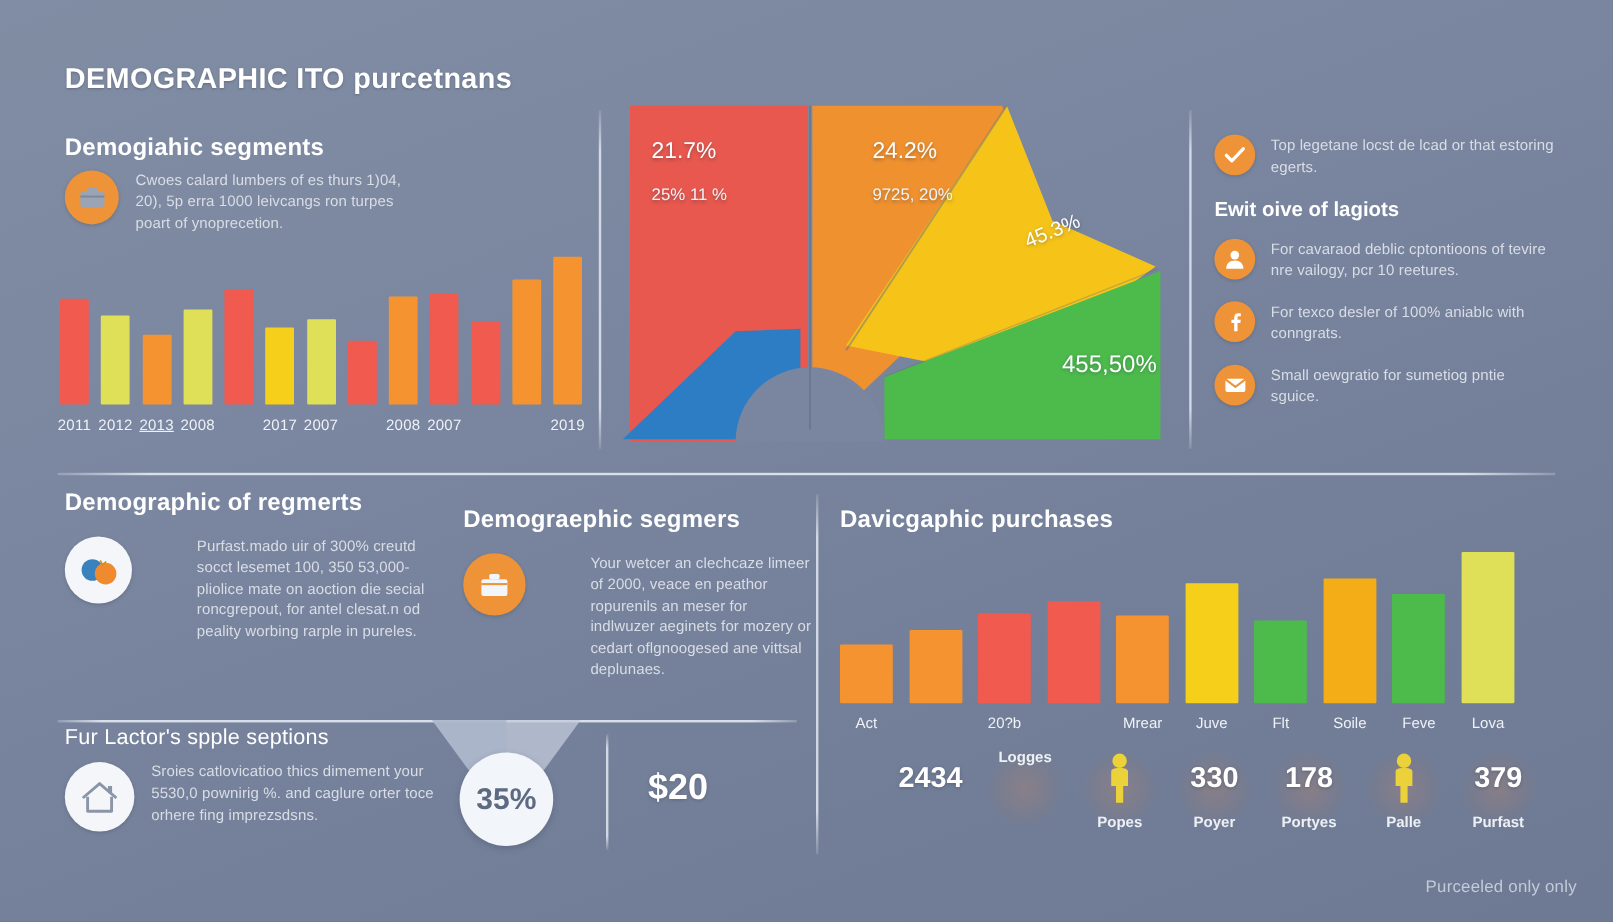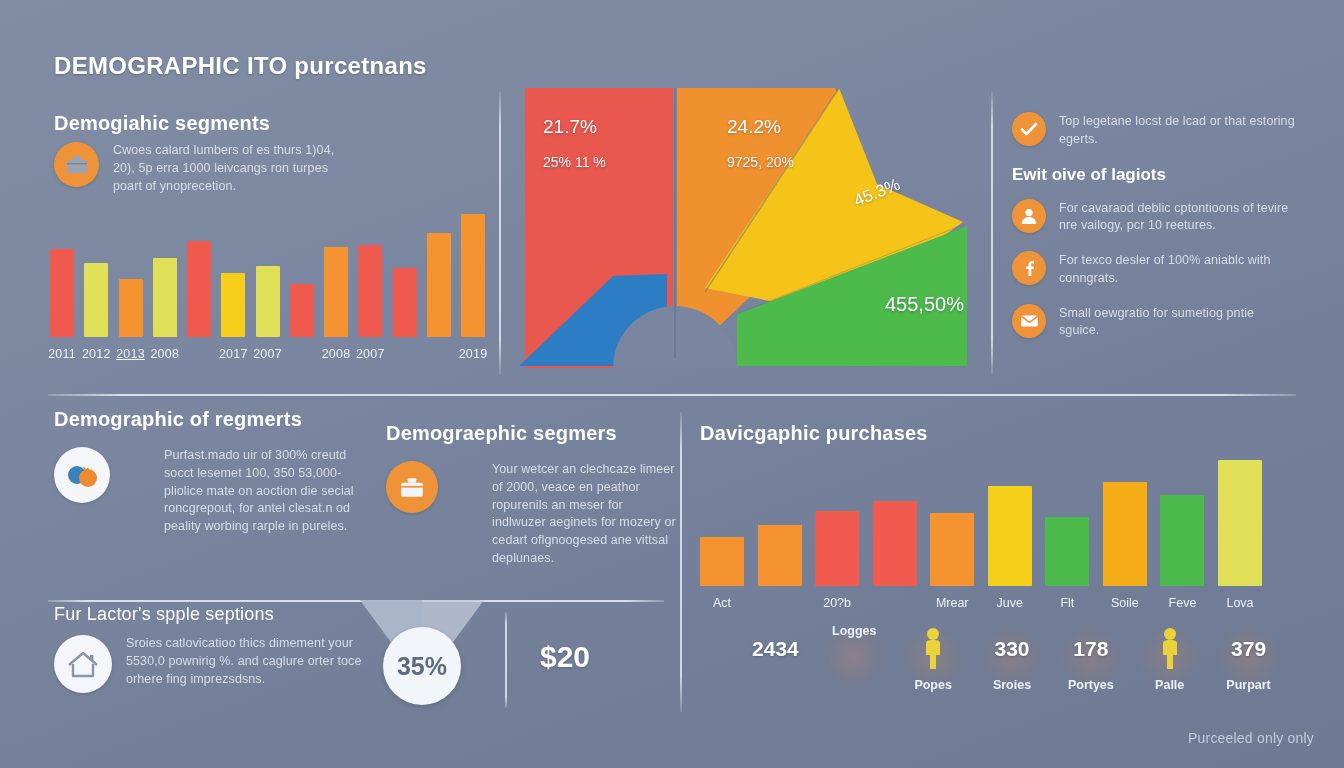--- a/index.html
+++ b/index.html
@@ -186,21 +186,21 @@
   .kpi-halo {
     position: absolute;
     left: 50%; top: 4px;
     width: 62px; height: 62px;
     margin-left: -31px;
     border-radius: 50%;
     background: radial-gradient(circle, rgba(180,130,110,.35) 0%, rgba(140,120,120,.16) 60%, rgba(130,130,140,0) 72%);
   }
   .kpi-num {
     position: relative;
-    font-size: 21px;
+    font-size: 24px;
     font-weight: bold;
     color: #ffffff;
     line-height: 54px;
     text-shadow: 0 1px 3px rgba(40,50,70,.35);
   }
   .kpi-person {
     position: relative;
     height: 54px;
     display: flex; align-items: center; justify-content: center;
   }
@@ -448,41 +448,41 @@
           <svg width="22" height="44" viewBox="0 0 22 44" aria-hidden="true">
             <circle cx="11" cy="7" r="6" fill="#ecd23a"></circle>
             <path d="M4 16 C4 14 6 13 11 13 C16 13 18 14 18 16 L18 28 L14 28 L14 42 L8 42 L8 28 L4 28 Z" fill="#ecd23a"></path>
           </svg>
         </div>
         <div class="kpi-cap">Popes</div>
       </div>
       <div class="kpi" style="left: 276px;">
         <div class="kpi-halo"></div>
         <div class="kpi-num">330</div>
-        <div class="kpi-cap">Sroies</div>
+        <div class="kpi-cap">Poyer</div>
       </div>
       <div class="kpi" style="left: 354.857px;">
         <div class="kpi-halo"></div>
         <div class="kpi-num">178</div>
         <div class="kpi-cap">Portyes</div>
       </div>
       <div class="kpi" style="left: 433.714px;">
         <div class="kpi-halo"></div>
         <div class="kpi-person">
           <svg width="22" height="44" viewBox="0 0 22 44" aria-hidden="true">
             <circle cx="11" cy="7" r="6" fill="#ecd23a"></circle>
             <path d="M4 16 C4 14 6 13 11 13 C16 13 18 14 18 16 L18 28 L14 28 L14 42 L8 42 L8 28 L4 28 Z" fill="#ecd23a"></path>
           </svg>
         </div>
         <div class="kpi-cap">Palle</div>
       </div>
       <div class="kpi" style="left: 512.571px;">
         <div class="kpi-halo"></div>
         <div class="kpi-num">379</div>
-        <div class="kpi-cap">Purpart</div>
+        <div class="kpi-cap">Purfast</div>
       </div>
     </div>
 
   <div id="bl-block">
     <div id="bl-head">Fur Lactor's spple septions</div>
     <div id="bl-body">
       <div class="circ-icon circ-white" style="width:58px;height:58px;">
         <svg width="34" height="30" viewBox="0 0 34 30" aria-hidden="true">
           <path d="M3 16 L17 4 L31 16" stroke="#8b95a8" stroke-width="2.4" fill="none" stroke-linejoin="round"></path>
           <path d="M7 15 V27 H27 V15" stroke="#8b95a8" stroke-width="2.4" fill="none" stroke-linejoin="round"></path>

